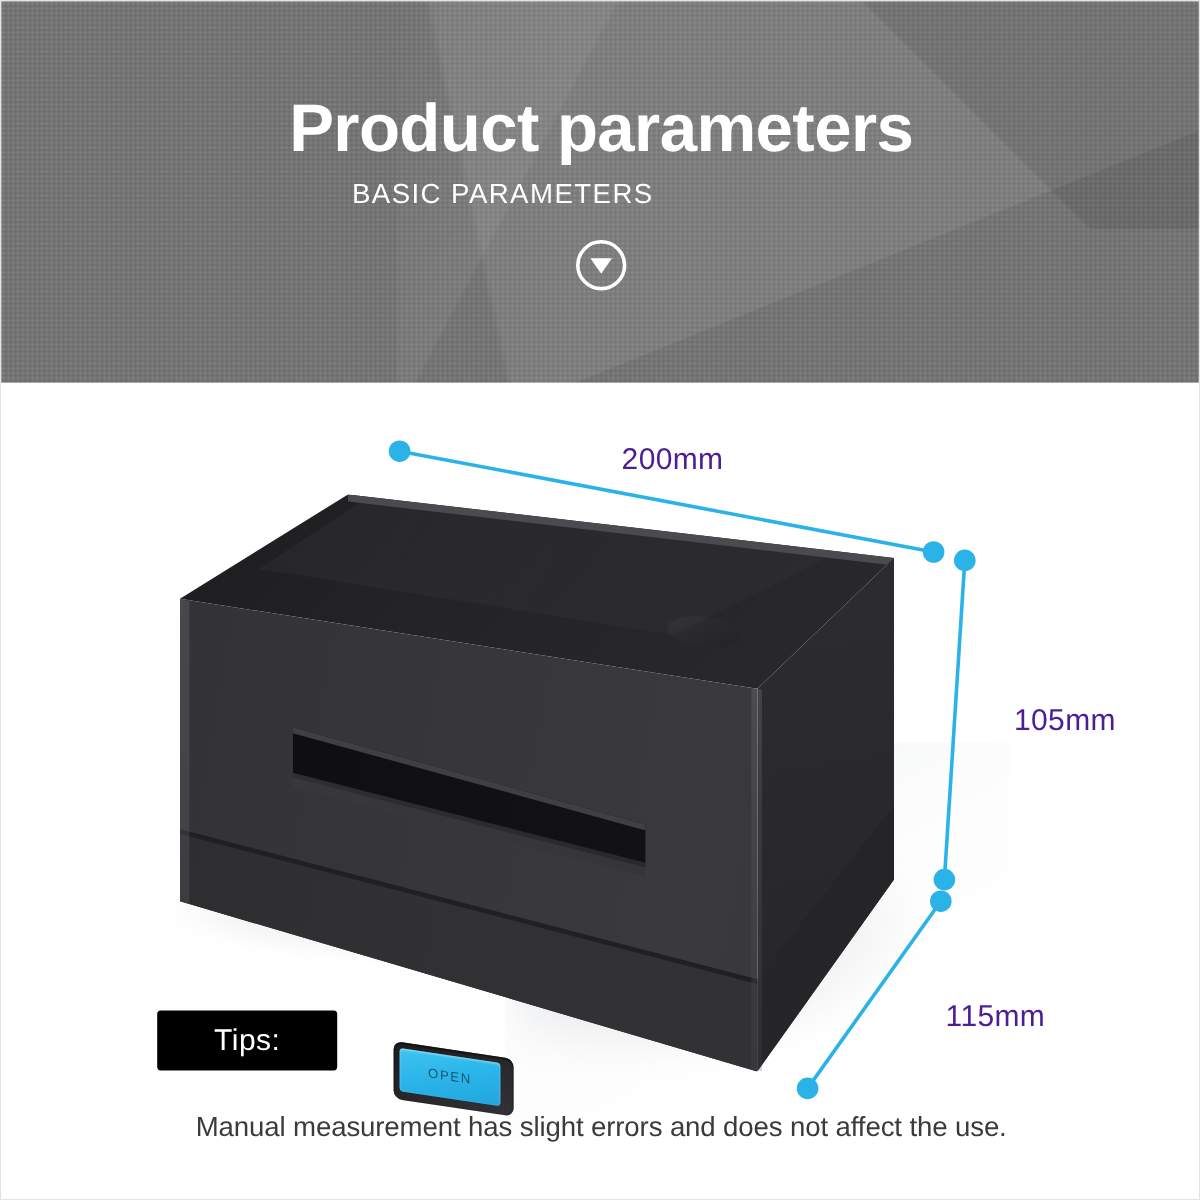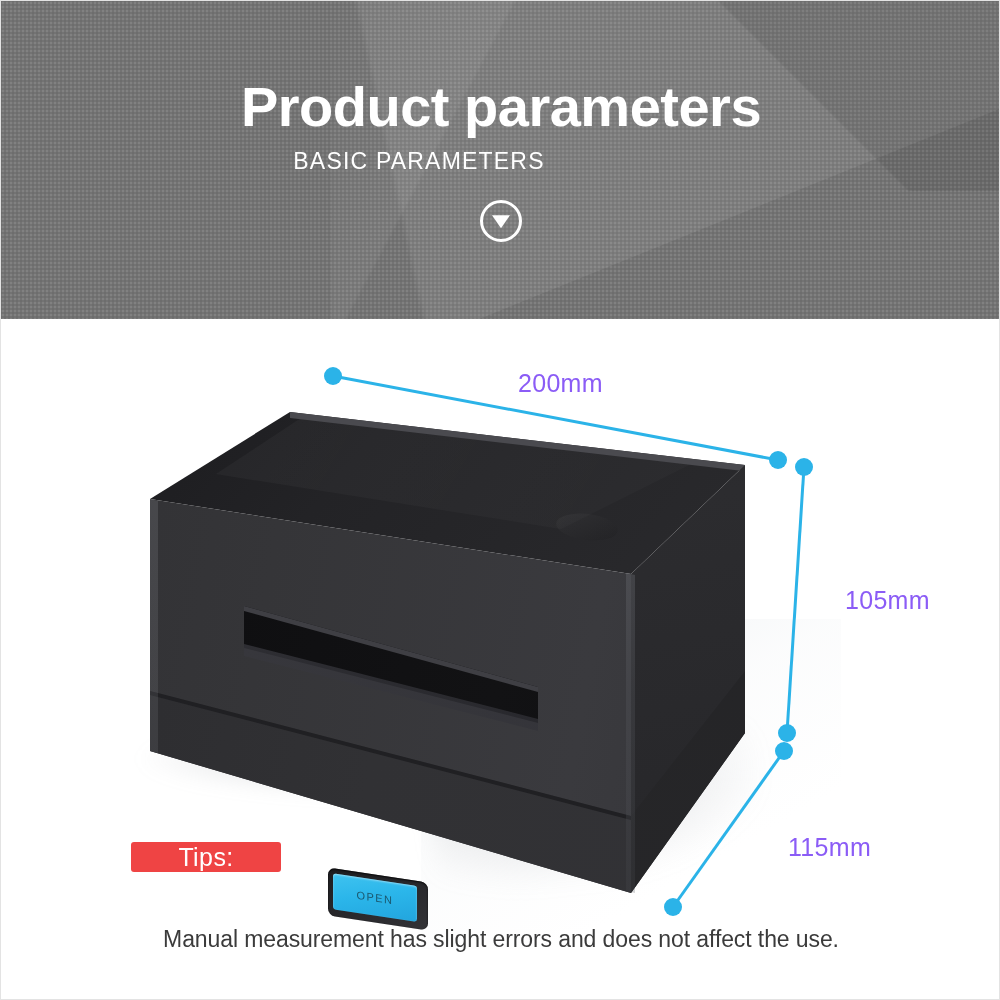--- a/index.html
+++ b/index.html
@@ -250,35 +250,35 @@
   }
 
   
   .dim-svg {
     position:absolute; left:0; top:0;
     width:1000px; height:1000px;
     pointer-events:none;
   }
   .dim-label {
     position:absolute;
-    color:#8b5cf6;
+    color:#4c1d95;
     font-size:25px;
     font-weight:normal;
     letter-spacing:.3px;
     white-space:nowrap;
   }
   .lbl-200 { left:517px; top:368px; }
   .lbl-105 { left:812px; top:585px;margin-left:32px; }
   .lbl-115 { left:743px; top:832px;margin-left:44px; }
 
   
   .tips-badge {
     position:absolute; left:130px; top:841px;
-    width:150px; height:30px;
-    background:#ef4444;
+    width:150px; height:50px;
+    background:#000000;
     border-radius:3px;
     display:flex; align-items:center; justify-content:center;
   }
   .tips-badge-label {
     color:#ffffff;
     font-size:25px;
     letter-spacing:.4px;
   }
   .tips-note {
     position:absolute; left:0; top:925px;

